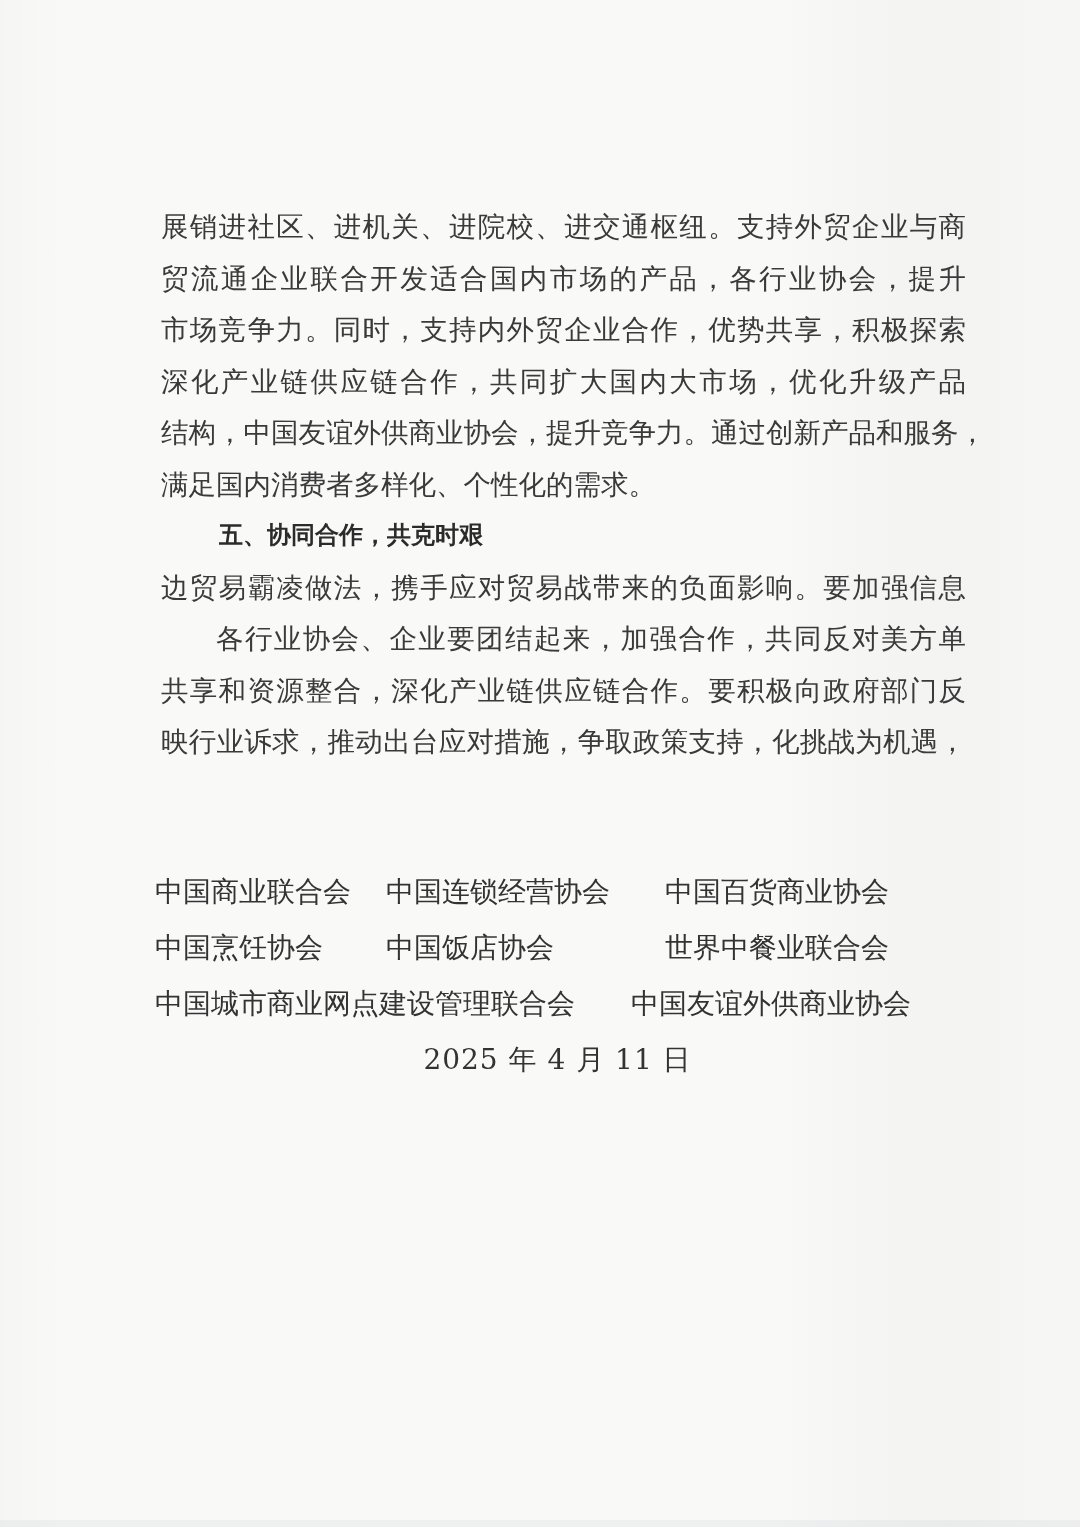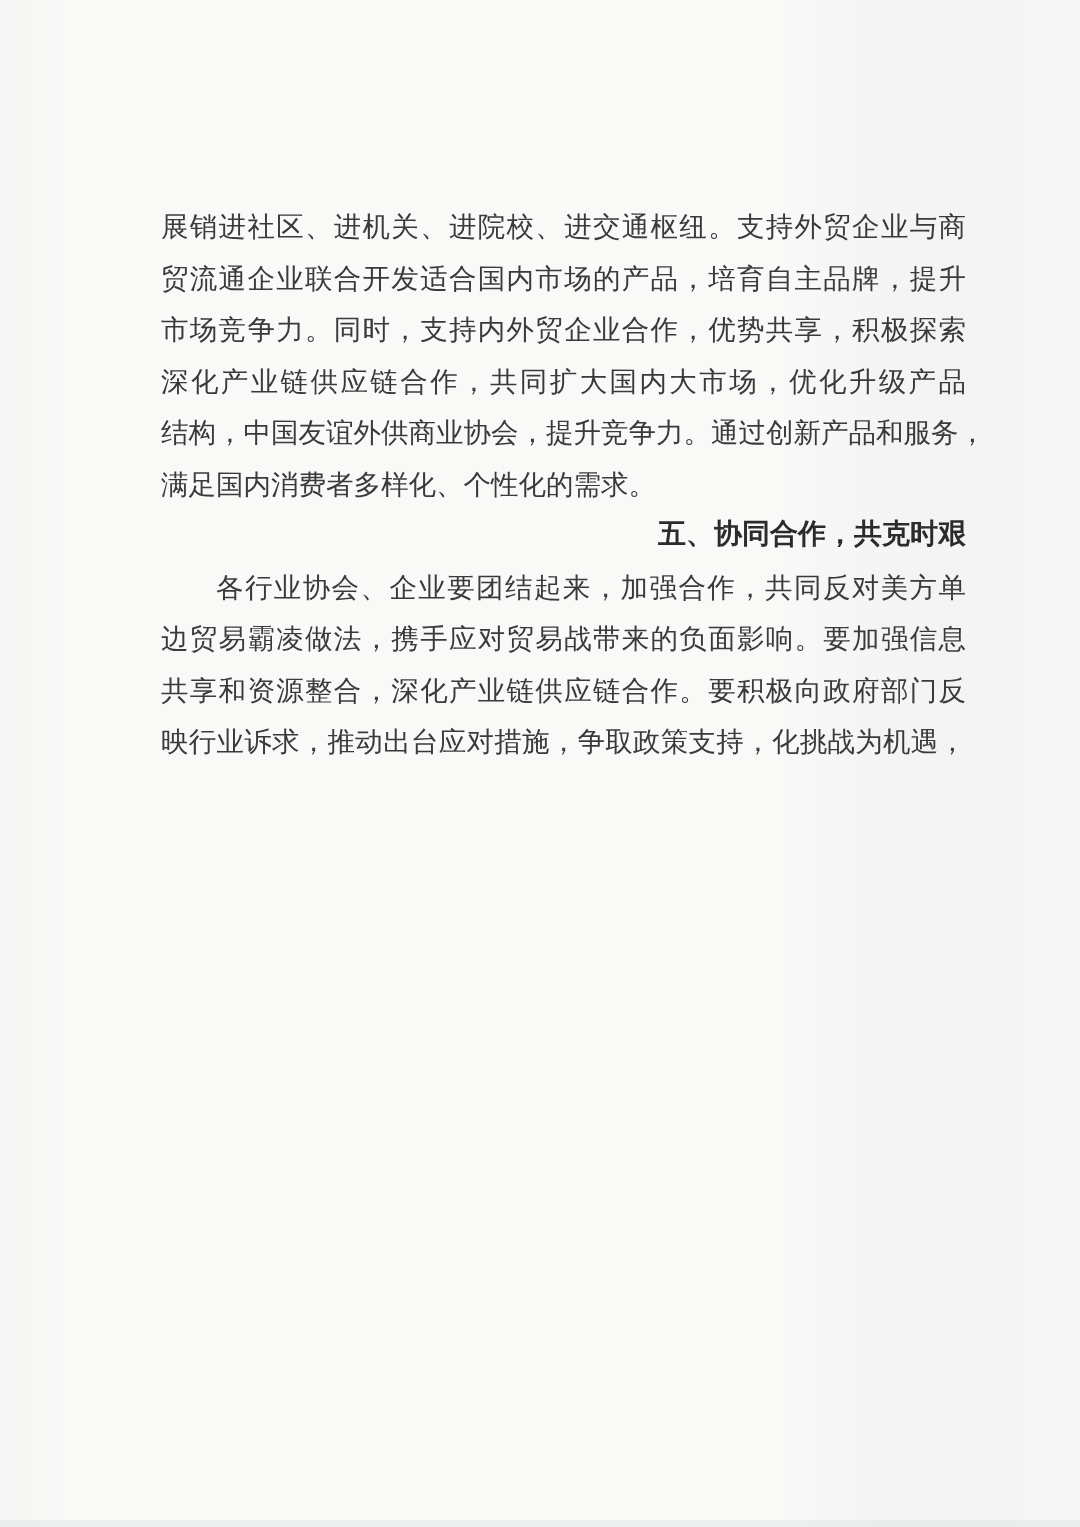--- a/index.html
+++ b/index.html
@@ -54,27 +54,27 @@
   }
   .line.short {
     text-align: left;
     text-align-last: left;
     white-space: normal;
   }
   .line.indent {
     padding-left: 55px;
   }
   .heading-line {
-    font-size: 28px;
+    font-size: 24px;
     line-height: 51.5px;
     padding-left: 58px;
     font-weight: 700;
     color: #2b2b2b;
-    font-family: Liberation Mono, monospace;
-    text-align: right;
+    font-family: Liberation Serif, serif;
+    text-align: left;
   }
   .signature-block {
     position: absolute;
     left: 155px;
     top: 864px;
     width: 805px;
   }
   .sig-row {
     display: flex;
     font-size: 28px;
@@ -95,28 +95,45 @@
     letter-spacing: 1px;
   }
 </style>
 </head>
 <body>
 
 <div class="page">
 
   <div class="text-block">
     <div class="line">展销进社区、进机关、进院校、进交通枢纽。支持外贸企业与商</div>
-    <div class="line">贸流通企业联合开发适合国内市场的产品，培育自主品牌，提升</div>
+    <div class="line">贸流通企业联合开发适合国内市场的产品，各行业协会，提升</div>
     <div class="line">市场竞争力。同时，支持内外贸企业合作，优势共享，积极探索</div>
     <div class="line">深化产业链供应链合作，共同扩大国内大市场，优化升级产品</div>
     <div class="line">结构，中国友谊外供商业协会，提升竞争力。通过创新产品和服务，</div>
     <div class="line short">满足国内消费者多样化、个性化的需求。</div>
 
     <div class="heading-line">五、协同合作，共克时艰</div>
 
+    <div class="line">边贸易霸凌做法，携手应对贸易战带来的负面影响。要加强信息</div>
     <div class="line indent">各行业协会、企业要团结起来，加强合作，共同反对美方单</div>
-    <div class="line">边贸易霸凌做法，携手应对贸易战带来的负面影响。要加强信息</div>
     <div class="line">共享和资源整合，深化产业链供应链合作。要积极向政府部门反</div>
     <div class="line">映行业诉求，推动出台应对措施，争取政策支持，化挑战为机遇，</div>
   </div>
 
+  <div class="signature-block">
+    <div class="sig-row">
+      <span class="col-1">中国商业联合会</span>
+      <span class="col-2">中国连锁经营协会</span>
+      <span class="col-3">中国百货商业协会</span>
+    </div>
+    <div class="sig-row">
+      <span class="col-1">中国烹饪协会</span>
+      <span class="col-2">中国饭店协会</span>
+      <span class="col-3">世界中餐业联合会</span>
+    </div>
+    <div class="sig-row row-3">
+      <span class="col-a">中国城市商业网点建设管理联合会</span>
+      <span class="col-b">中国友谊外供商业协会</span>
+    </div>
+    <div class="date-line">2025 年 4 月 11 日</div>
+  </div>
 
 </div>
 
 </body></html>

